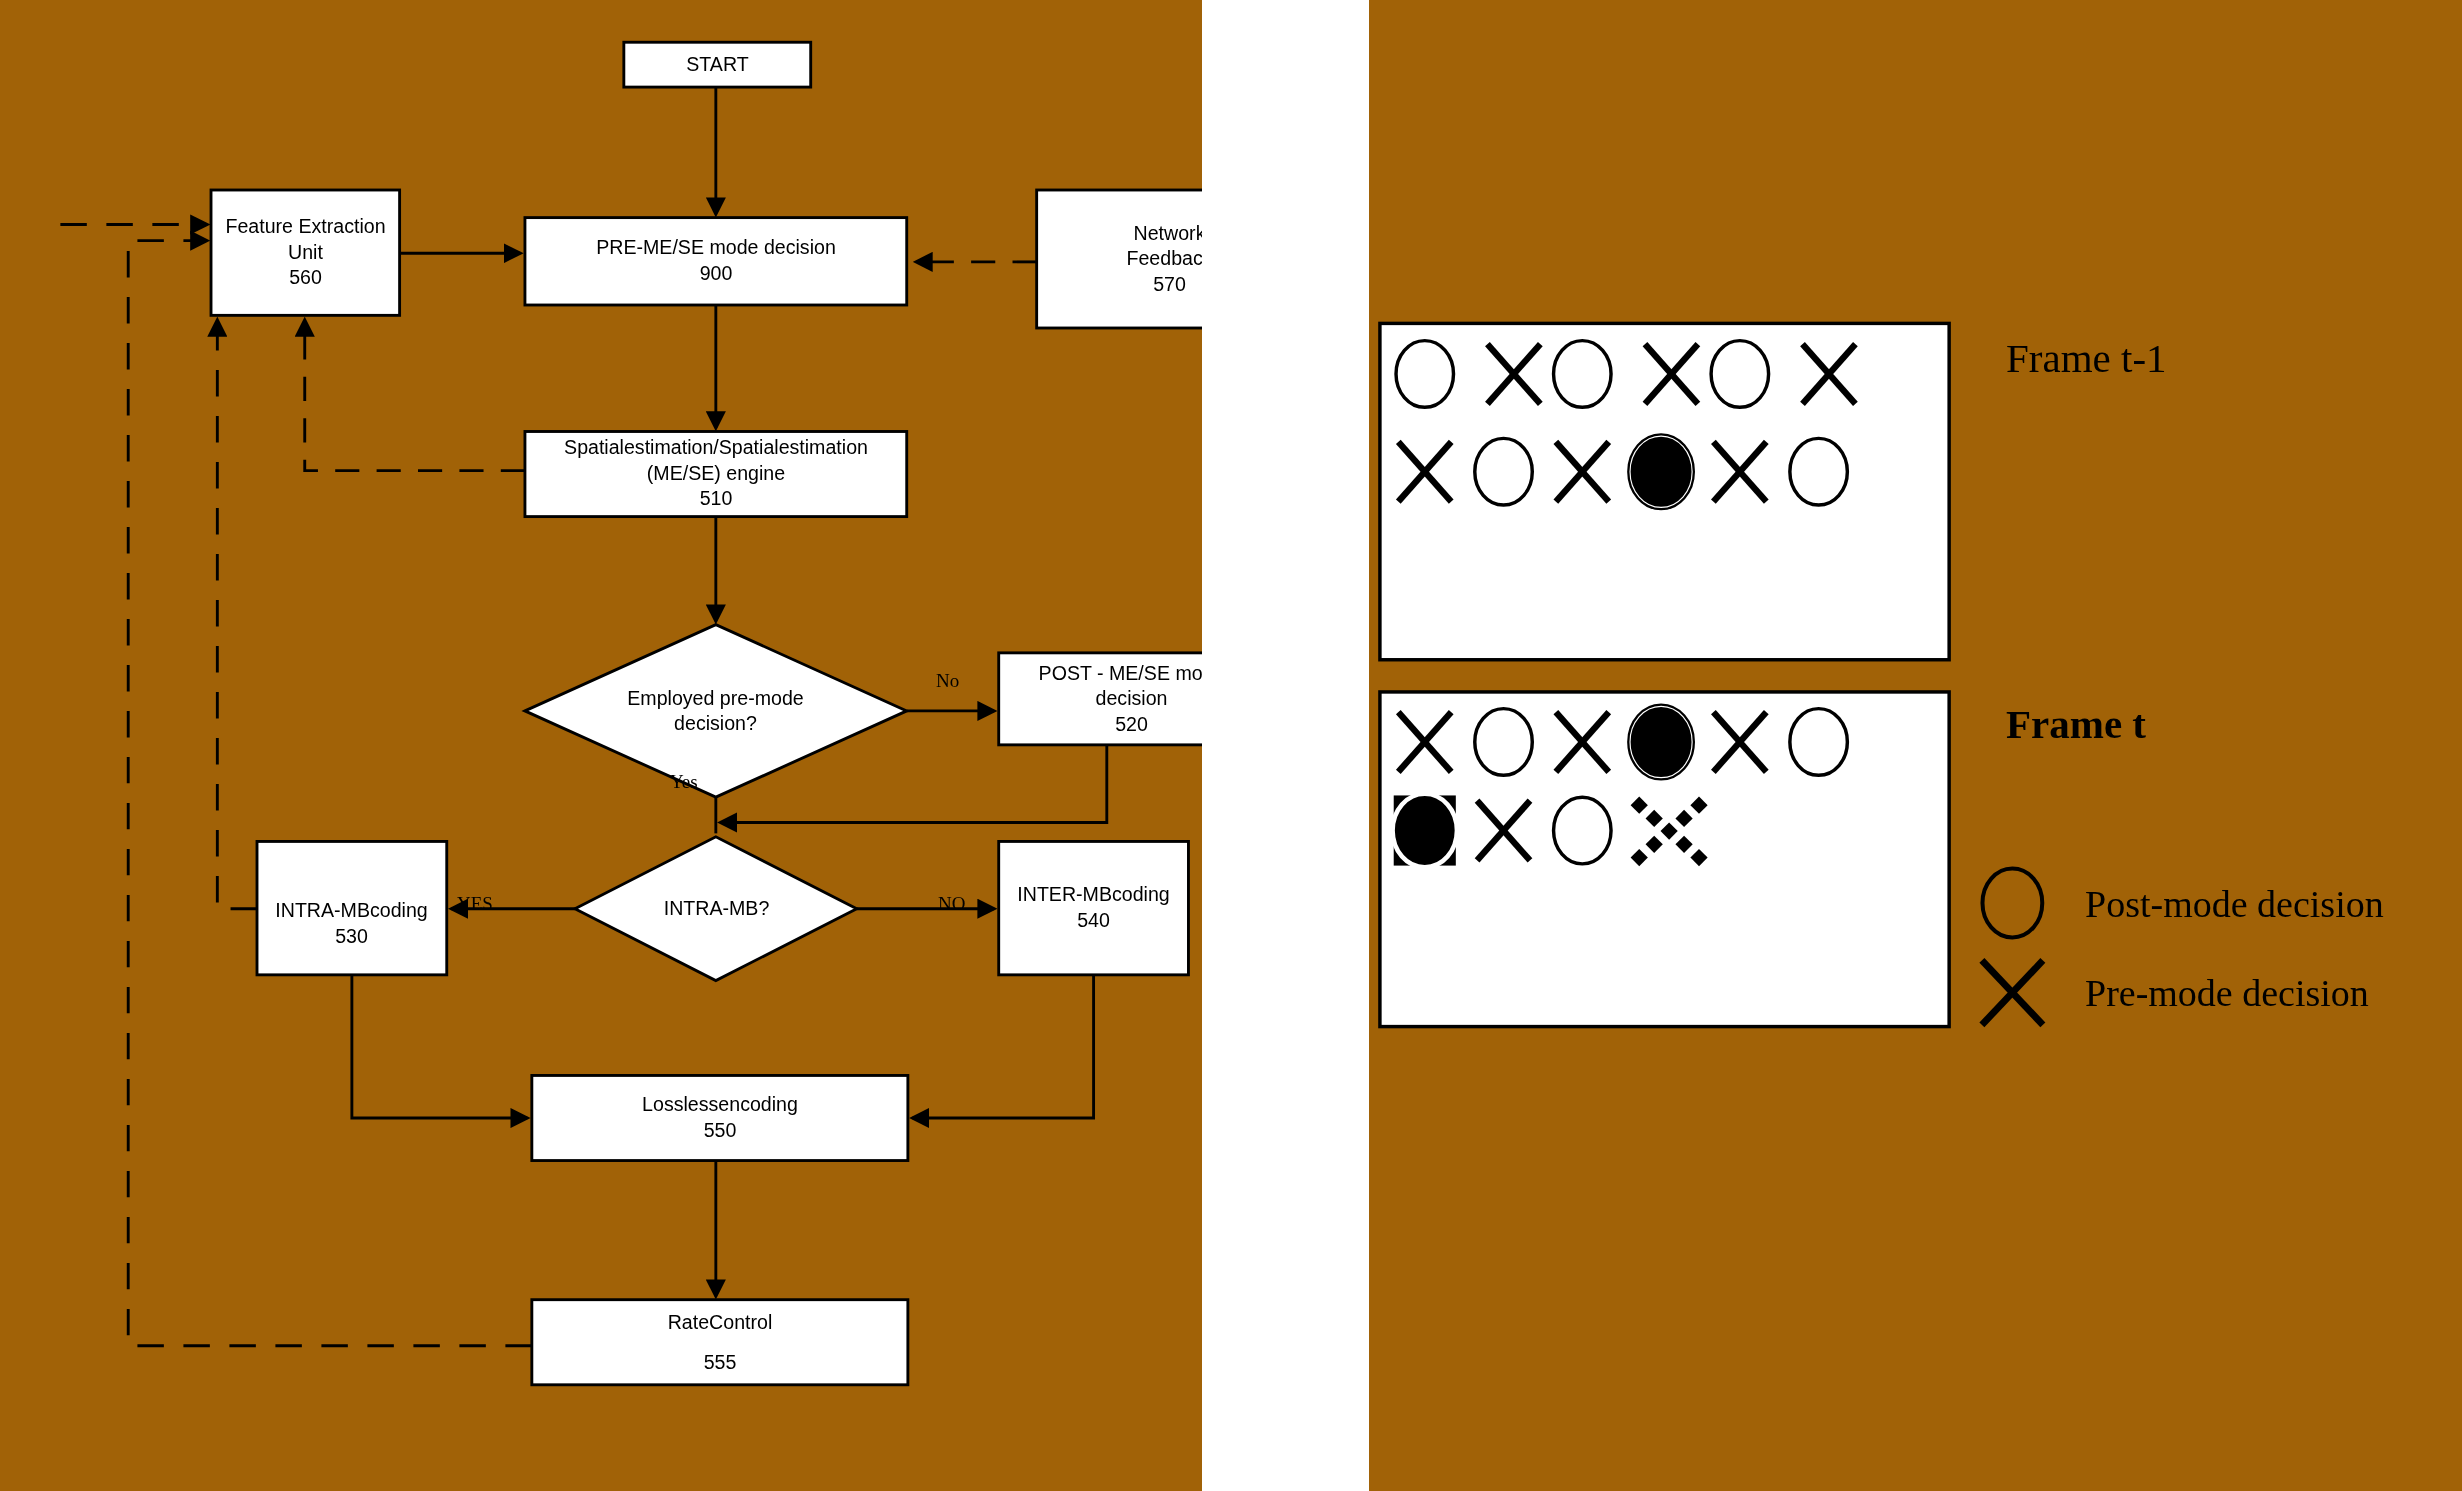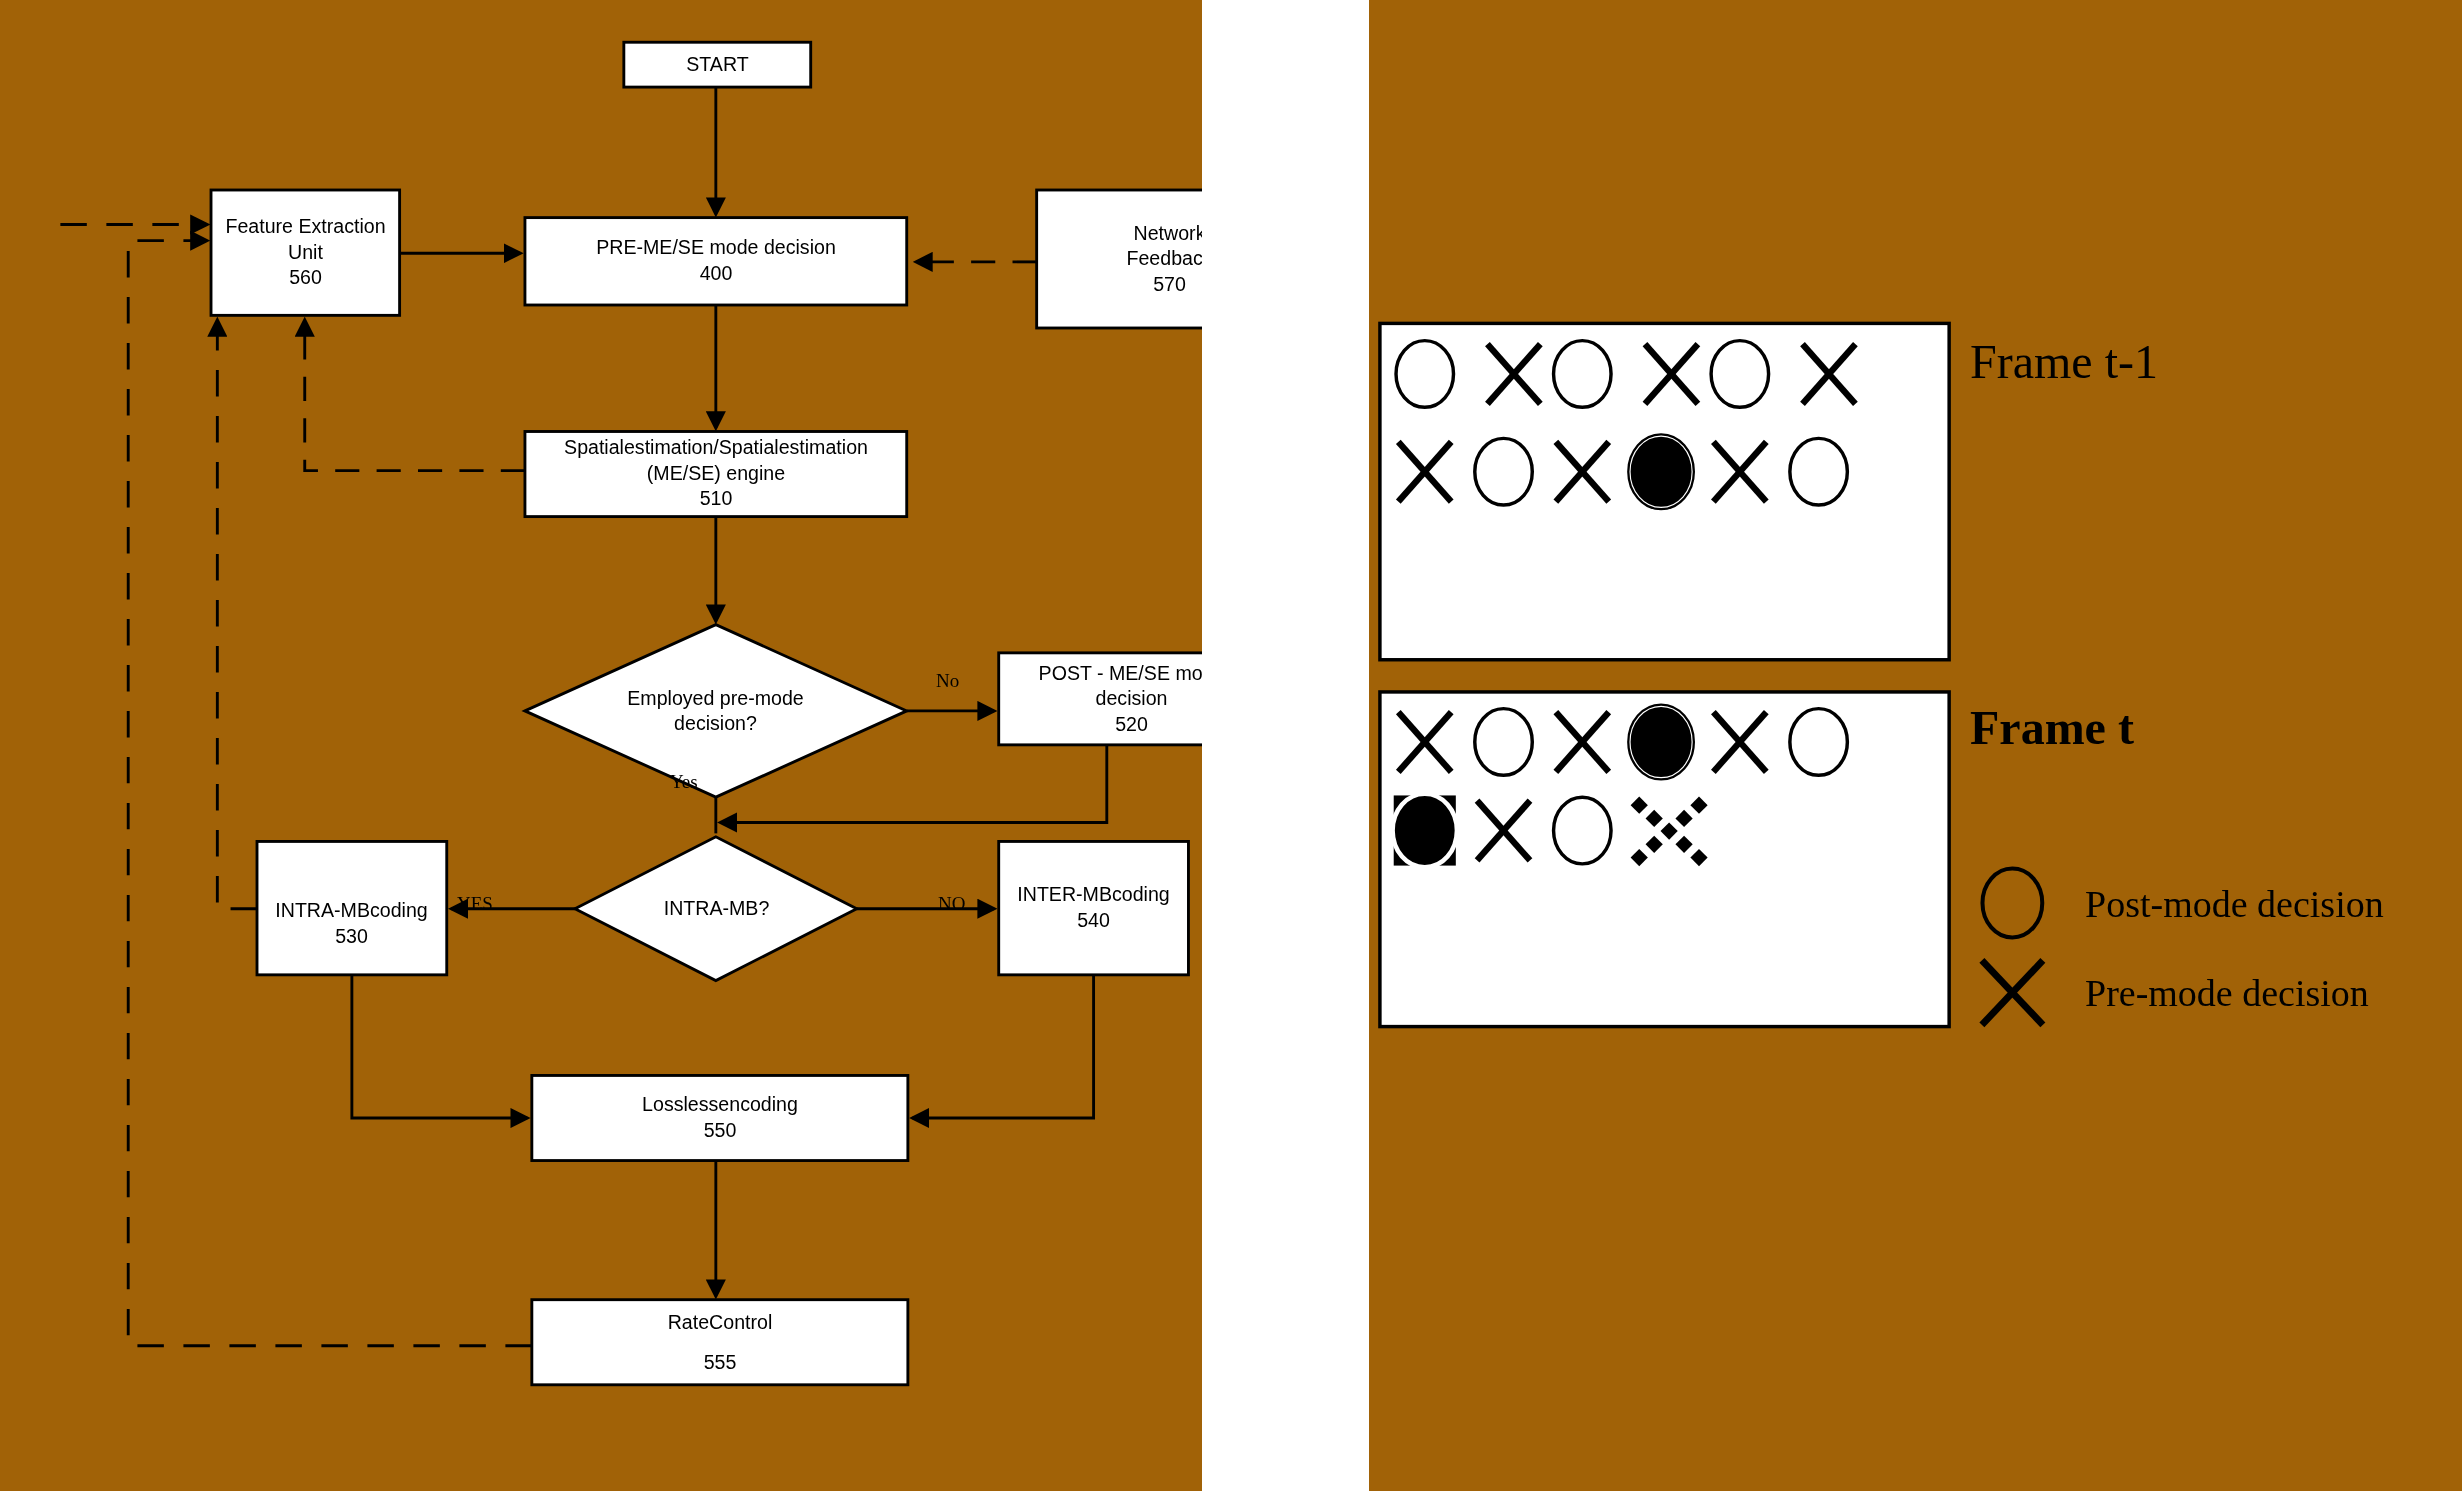--- a/index.html
+++ b/index.html
@@ -27,23 +27,24 @@
   .edgelabel{
     position:absolute;
     font-family:Liberation Serif, serif;
     font-size:19px;
     color:#000;
     white-space:nowrap;
   }
   .framecaption{
     position:absolute;
     font-family:"Liberation Serif", serif;
-    font-size:48px;
+    font-size:41px;
     color:#000;
     white-space:nowrap;
+    margin-left:36px;
   }
   .legendlabel{
     position:absolute;
     font-family:"Liberation Serif", serif;
     font-size:38px;
     color:#000;
     white-space:nowrap;
   }
   .clipmask{
     position:absolute;
@@ -223,21 +224,21 @@
   </div>
 
   <div class="boxlabel" style="left:211px;top:190px;width:189px;height:125px;">
     <span>Feature Extraction
 Unit</span>
     <span>560</span>
   </div>
 
   <div class="boxlabel" style="left:525px;top:217px;width:382px;height:87px;">
     <span>PRE-ME/SE mode decision</span>
-    <span>400</span>
+    <span>900</span>
   </div>
 
   <div class="boxlabel" style="left:1037px;top:190px;width:265px;height:138px;">
     <span>Network
 Feedback</span>
     <span>570</span>
   </div>
 
   <div class="boxlabel" style="left:525px;top:431px;width:382px;height:85px;">
     <span>Spatialestimation/Spatialestimation

